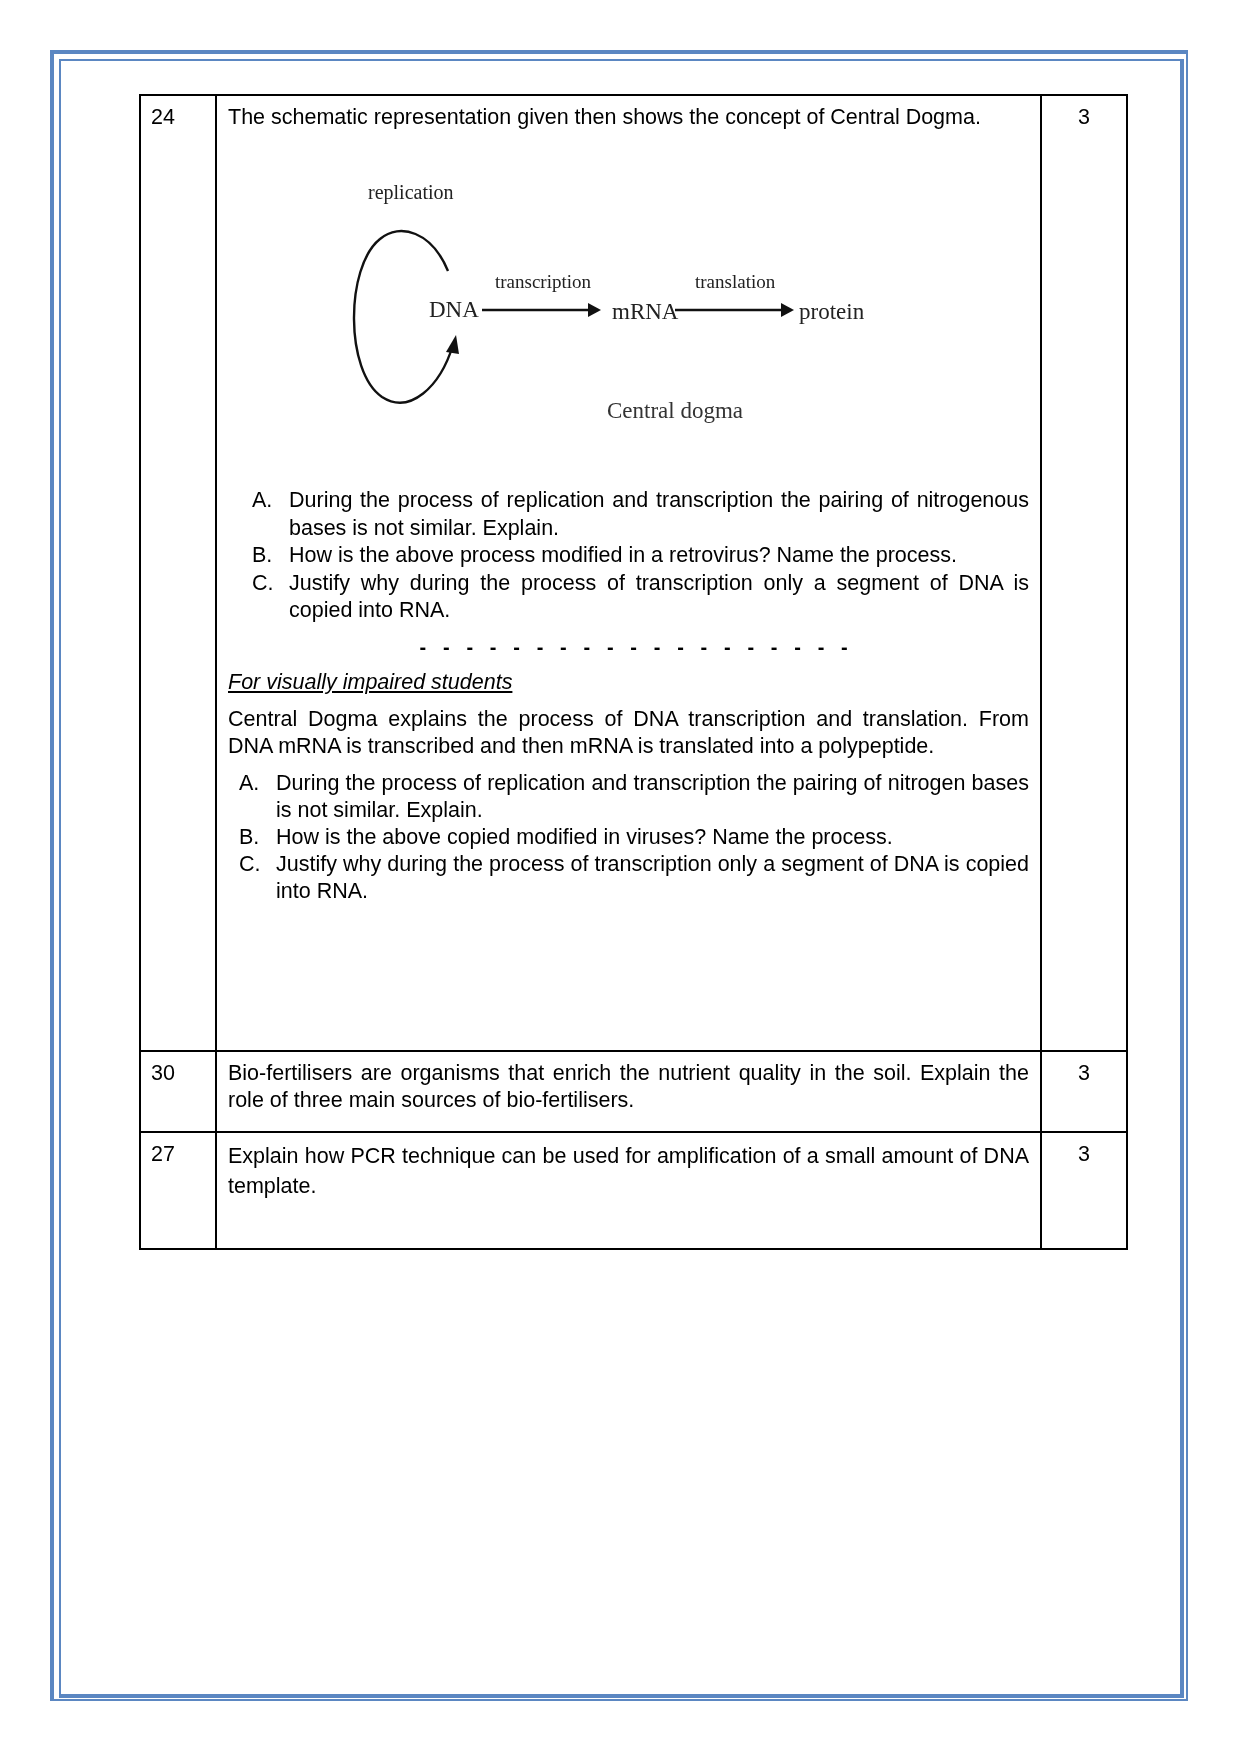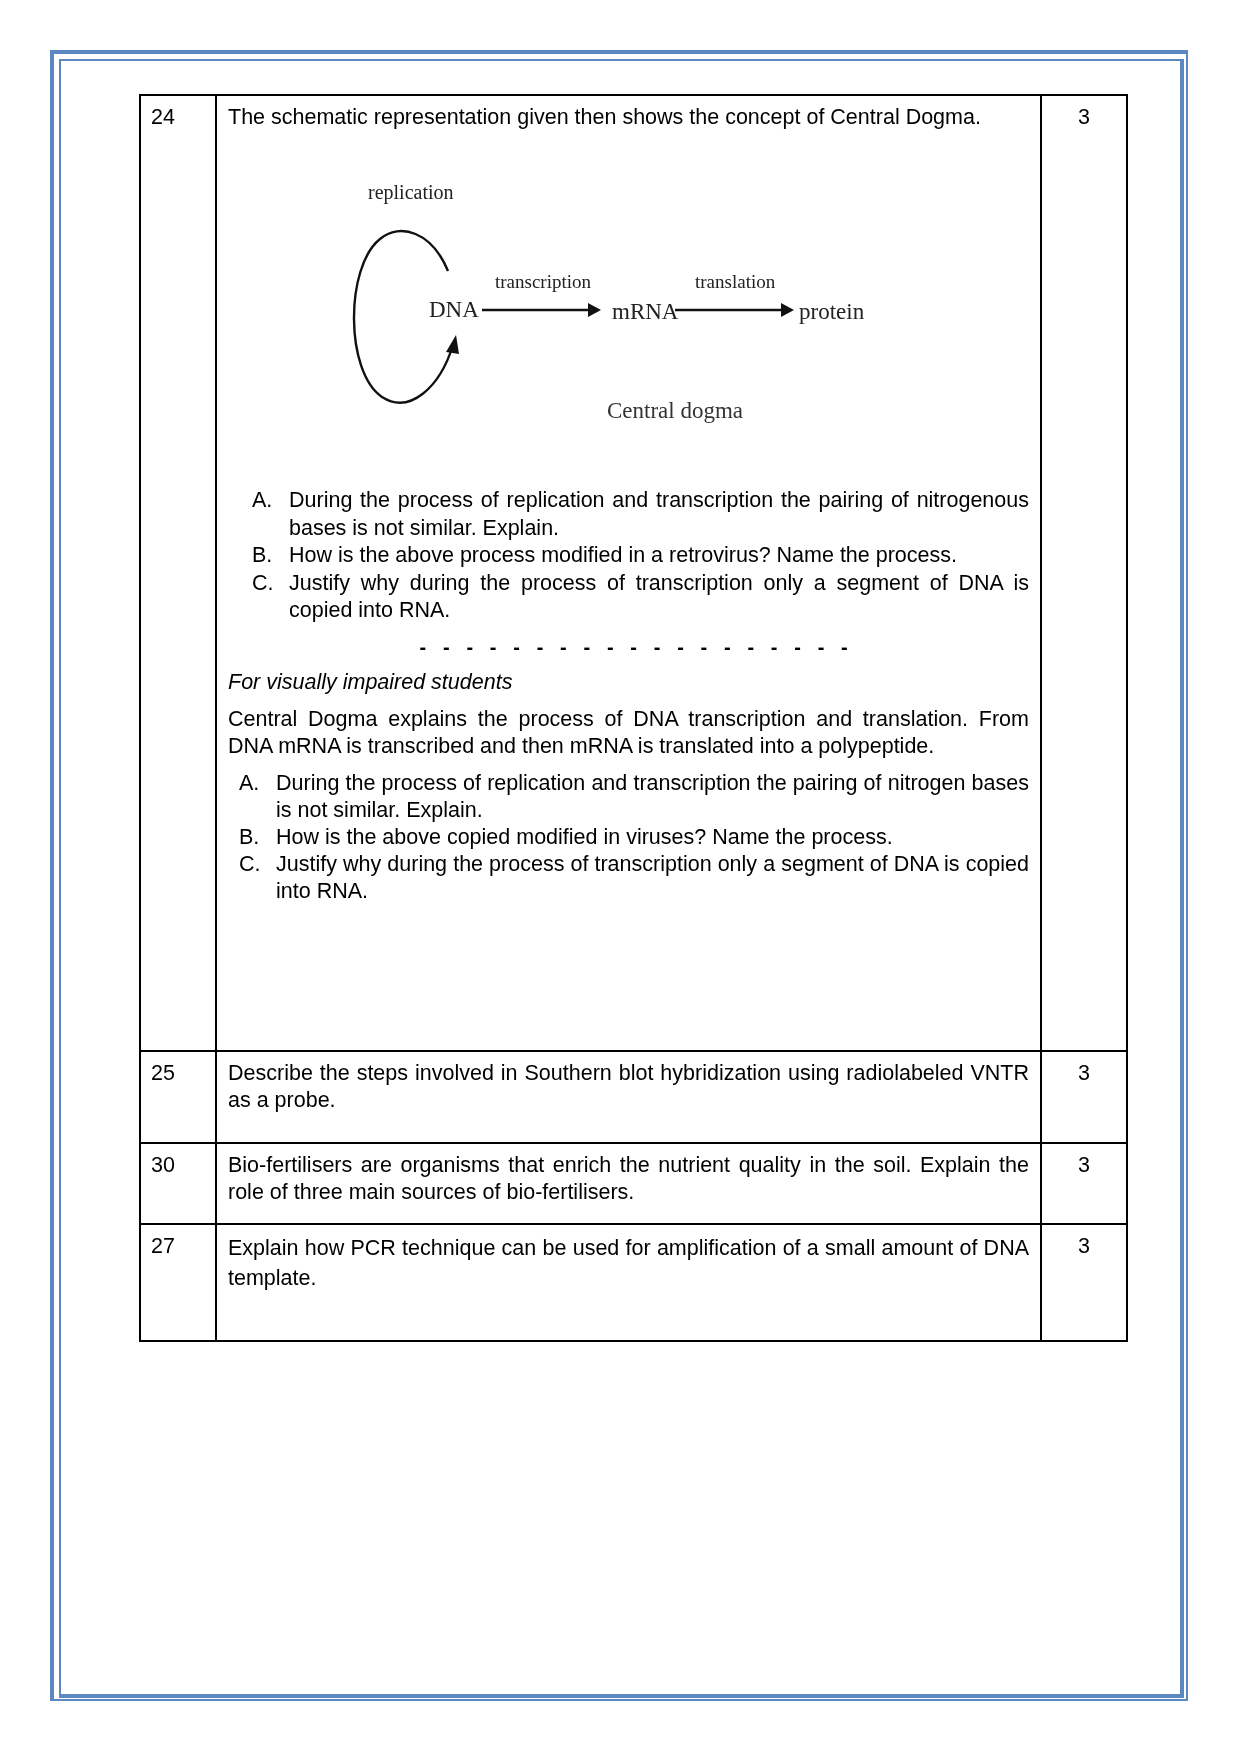--- a/index.html
+++ b/index.html
@@ -24,21 +24,21 @@
   .diagram { position: relative; height: 350px; margin-top: 6px; }
   .diagram svg { position: absolute; left: -228px; top: -160px; }
   .list { margin: 0; padding: 0; list-style: none; }
   .list li { position: relative; text-align: justify; line-height: 27.5px; }
   .list1 li { padding-left: 61px; }
   .list1 .marker { position: absolute; left: 24px; top: 0; }
   .list2 li { padding-left: 48px; line-height: 27px; }
   .list2 .marker { position: absolute; left: 11px; top: 0; }
   .dashes { text-align: center; letter-spacing: 5.6px; font-weight: bold; line-height: 20px;
             margin: 12px 0 12px 16px; font-size: 20px; }
-  .vi-heading { font-style: italic; line-height: 27px; margin: 0 0 10px 0; }
+  .vi-heading { font-style: italic; text-decoration: underline; line-height: 27px; margin: 0 0 10px 0; }
   .vi-para { margin: 0 0 10px 0; }
   .svgtext { font-family: "Liberation Serif", serif; }
 </style>
 </head>
 <body>
 
 <div class="outer-border"></div>
 <div class="inner-border"></div>
 
 <table class="qtable">
@@ -88,27 +88,20 @@
 
       <ul class="list list2">
         <li><span class="marker">A.</span><span>During the process of replication and transcription the pairing of nitrogen bases is not similar. Explain.</span></li>
         <li><span class="marker">B.</span><span>How is the above copied modified in viruses? Name the process.</span></li>
         <li><span class="marker">C.</span><span>Justify why during the process of transcription only a segment of DNA is copied into RNA.</span></li>
       </ul>
     </td>
     <td class="marks">3</td>
   </tr>
 
-  <tr style="height:92px;">
-    <td class="num">25</td>
-    <td class="qcell">
-      <p class="para">Describe the steps involved in Southern blot hybridization using radiolabeled VNTR as a probe.</p>
-    </td>
-    <td class="marks">3</td>
-  </tr>
 
   <tr style="height:81px;">
     <td class="num">30</td>
     <td class="qcell">
       <p class="para">Bio-fertilisers are organisms that enrich the nutrient quality in the soil. Explain the role of three main sources of  bio-fertilisers.</p>
     </td>
     <td class="marks">3</td>
   </tr>
 
   <tr style="height:117px;">

